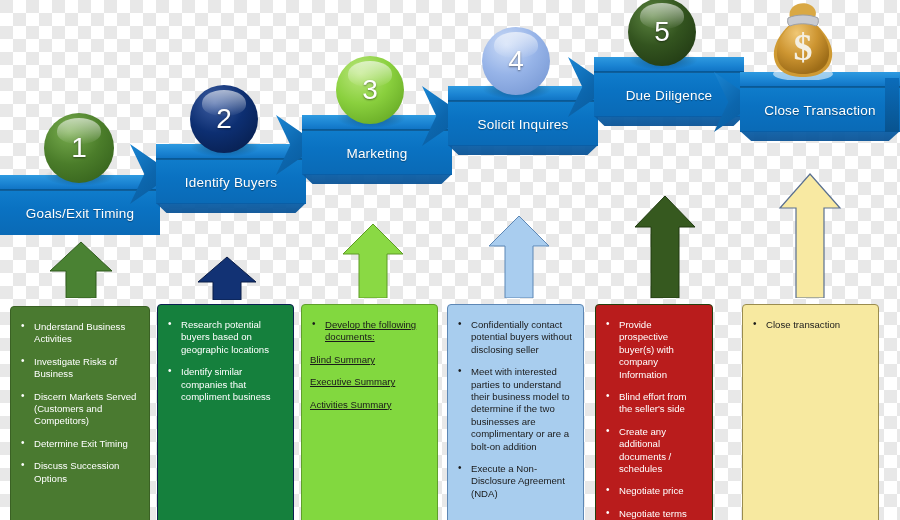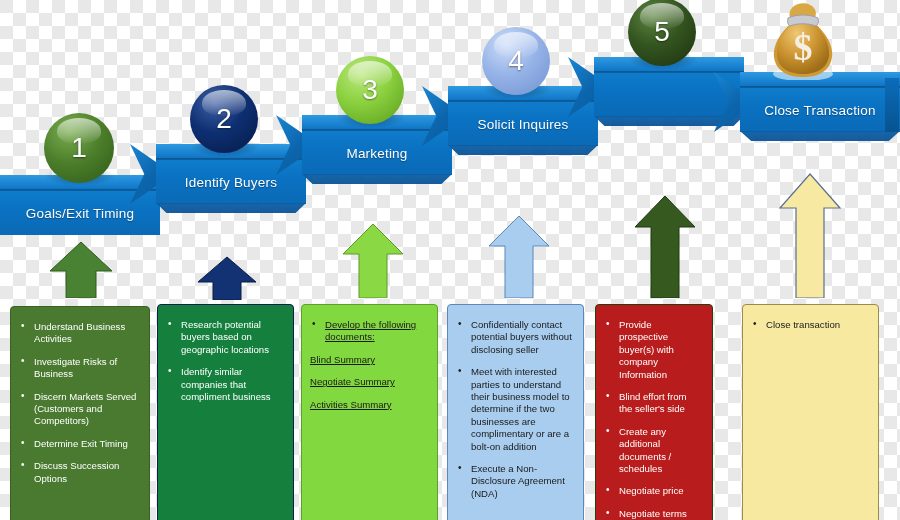--- a/index.html
+++ b/index.html
@@ -133,20 +133,21 @@
     <div class="shadow-strip"></div>
     <div class="label">Solicit Inquires</div>
   </div>
 
   <div class="step" style="left:594px;top:57px;width:150px;height:60px;">
     <div class="notch"></div>
     <div class="top"></div>
     <div class="lip"></div>
     <div class="face"></div>
     <div class="shadow-strip"></div>
+    <div class="label">Due Diligence</div>
   </div>
 
   <div class="step" style="left:740px;top:72px;width:160px;height:60px;">
     <div class="notch"></div>
     <div class="top"></div>
     <div class="lip"></div>
     <div class="face"></div>
     <div class="shadow-strip"></div>
     <div class="label">Close Transaction</div>
   </div>
@@ -257,21 +258,21 @@
     <ul>
       <li>Research potential buyers based on geographic locations</li>
       <li>Identify similar companies that compliment business</li>
     </ul>
   </div>
 
   <div class="box" style="left:301px;top:288px;width:137px;height:222px;background:#82d83f;color:#1a1a1a;border:1px solid #5f9f2b;text-decoration:underline;">
     <ul>
       <li>Develop the following documents:</li>
       <li class="plain plain-block">Blind Summary</li>
-      <li class="plain plain-block">Negotiate Summary</li>
+      <li class="plain plain-block">Executive Summary</li>
       <li class="plain plain-block">Activities Summary</li>
     </ul>
   </div>
 
   <div class="box" style="left:447px;top:288px;width:137px;height:222px;background:#a8cdee;color:#1a1a1a;border:1px solid #5d87b5;">
     <ul>
       <li>Confidentially contact potential buyers without disclosing seller</li>
       <li>Meet with interested parties to understand their business model to determine if the two businesses are complimentary or are a bolt-on addition</li>
       <li>Execute a Non-Disclosure Agreement (NDA)</li>
     </ul>

